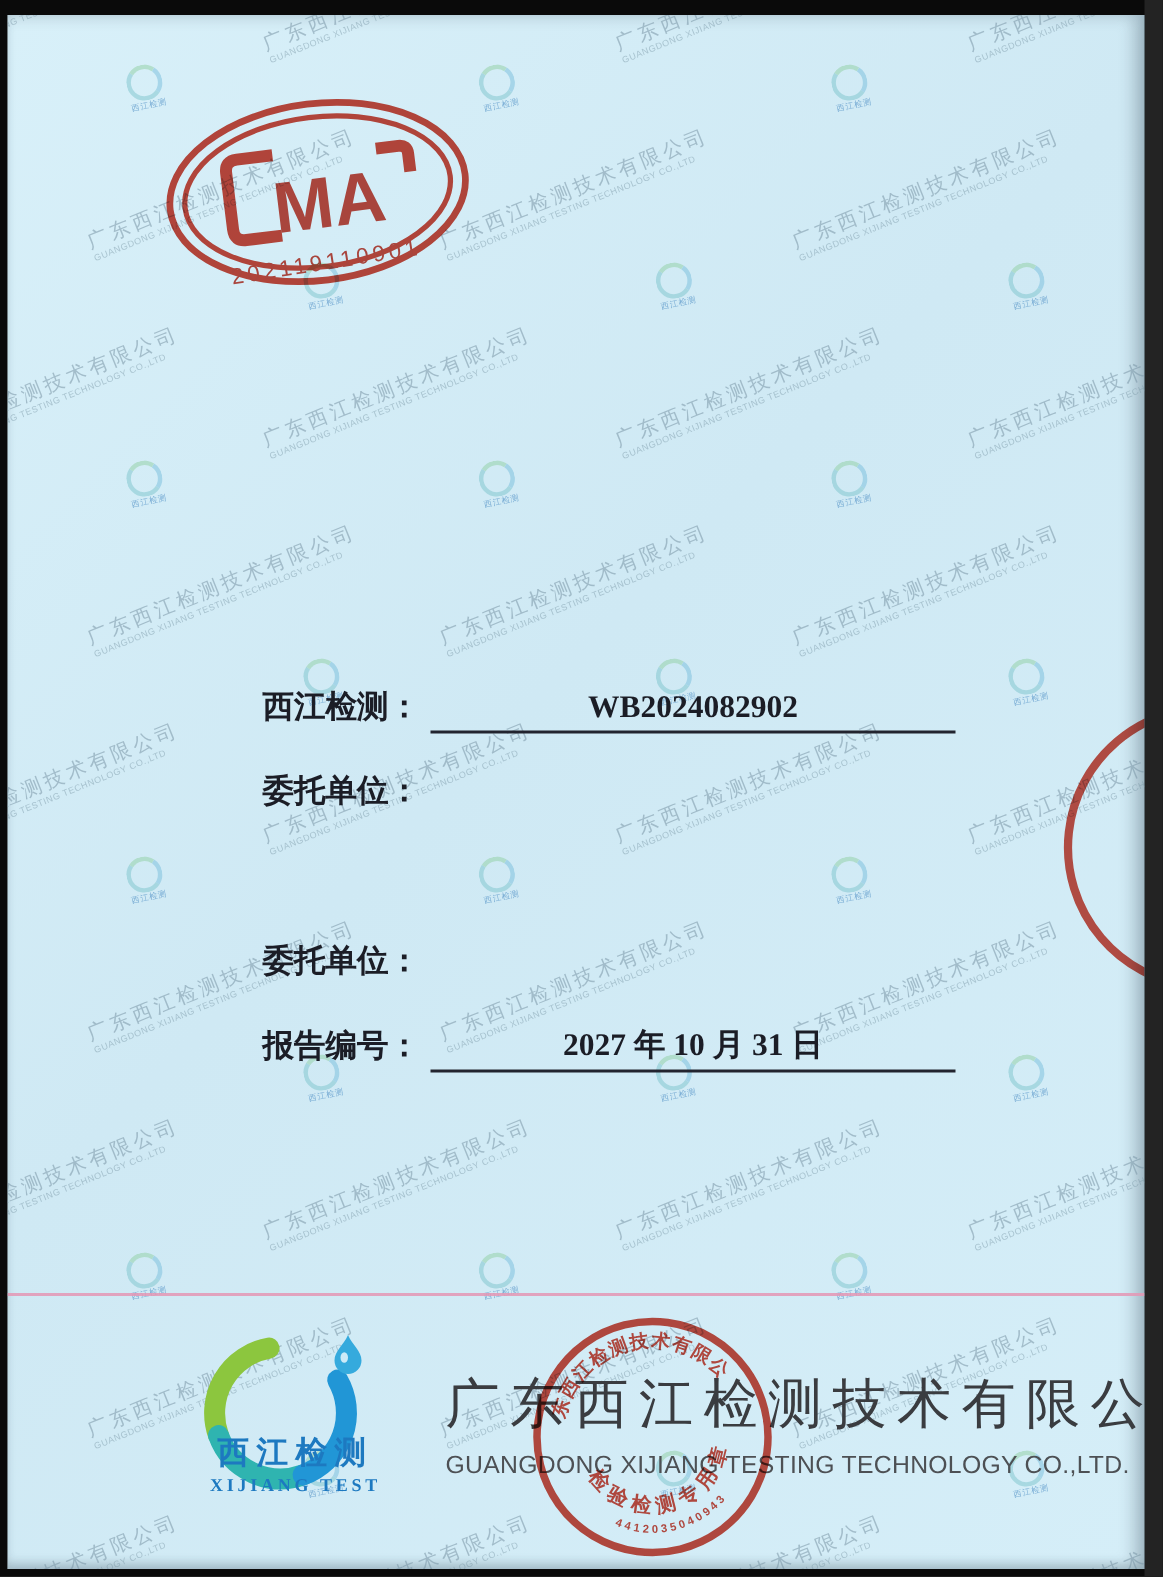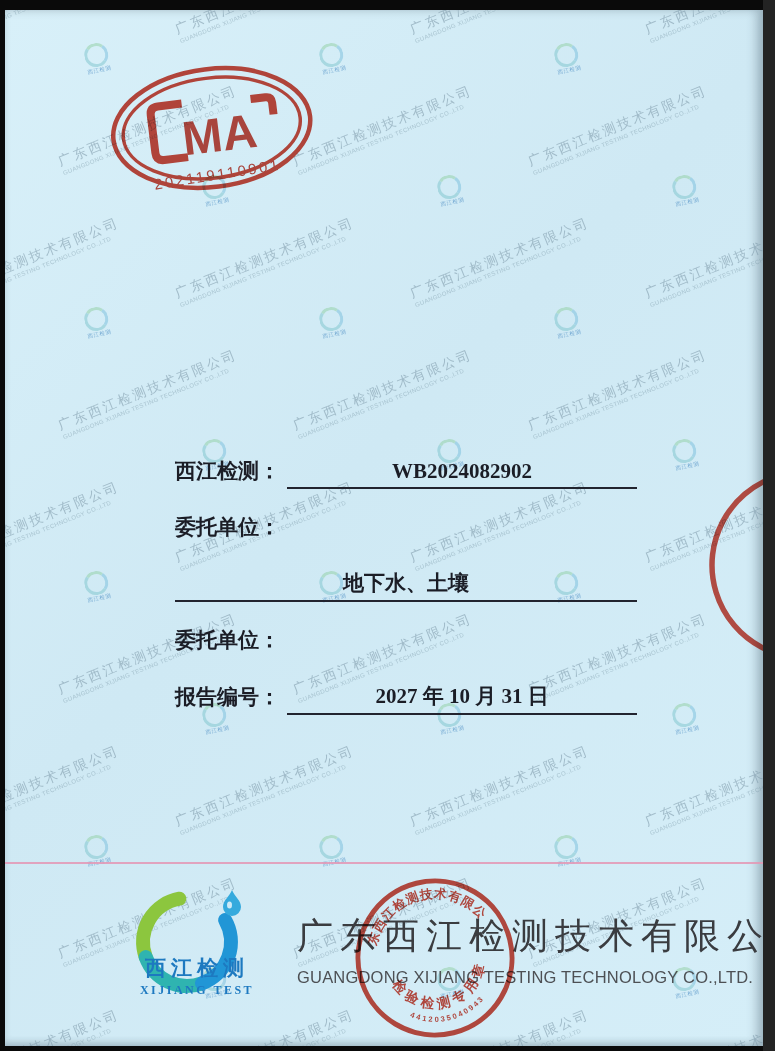--- a/index.html
+++ b/index.html
@@ -311,21 +311,20 @@
 
     <div class="fields">
       <div class="frow">
         <span class="flabel">西江检测：</span>
         <span class="fvalue">WB2024082902</span>
       </div>
       <div class="frow">
         <span class="flabel">委托单位：</span>
       </div>
       <div class="frow">
-        <span class="fvalue">地下水、土壤</span>
       </div>
       <div class="frow">
         <span class="flabel">委托单位：</span>
       </div>
       <div class="frow">
         <span class="flabel">报告编号：</span>
         <span class="fvalue">2027 年 10 月 31 日</span>
       </div>
     </div>
 

